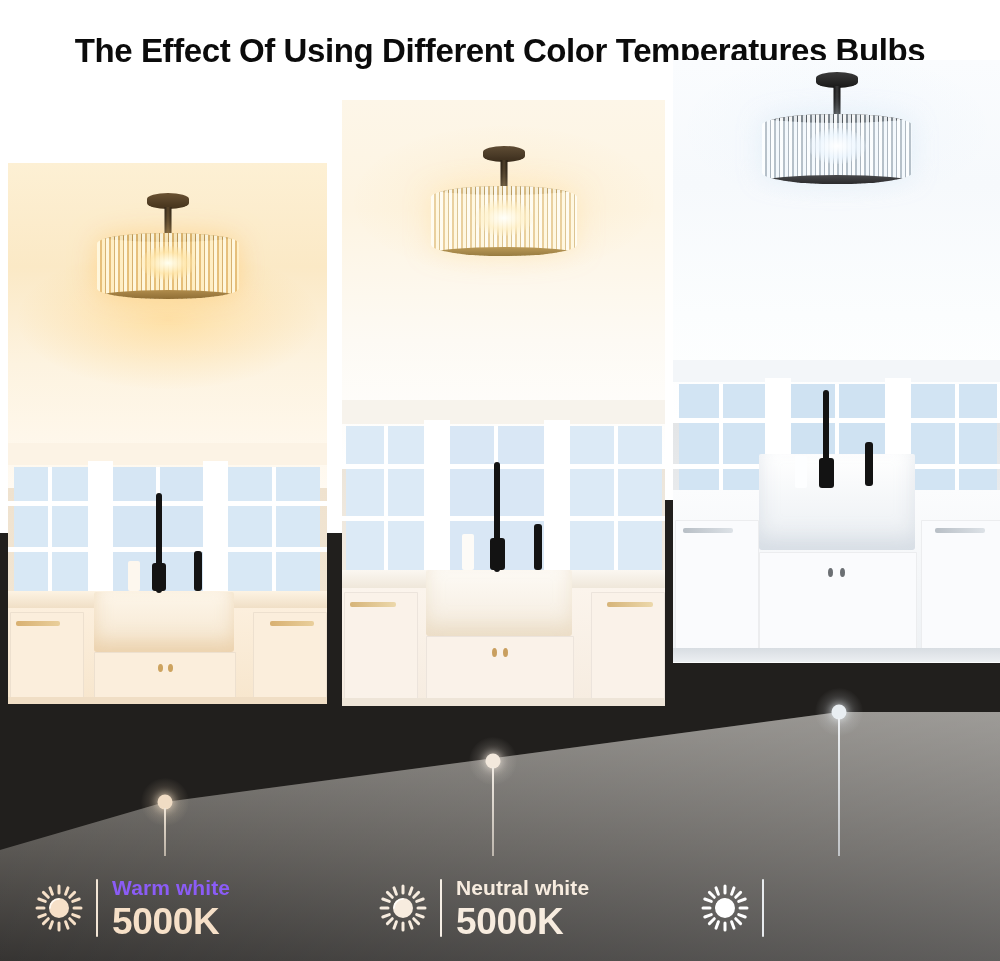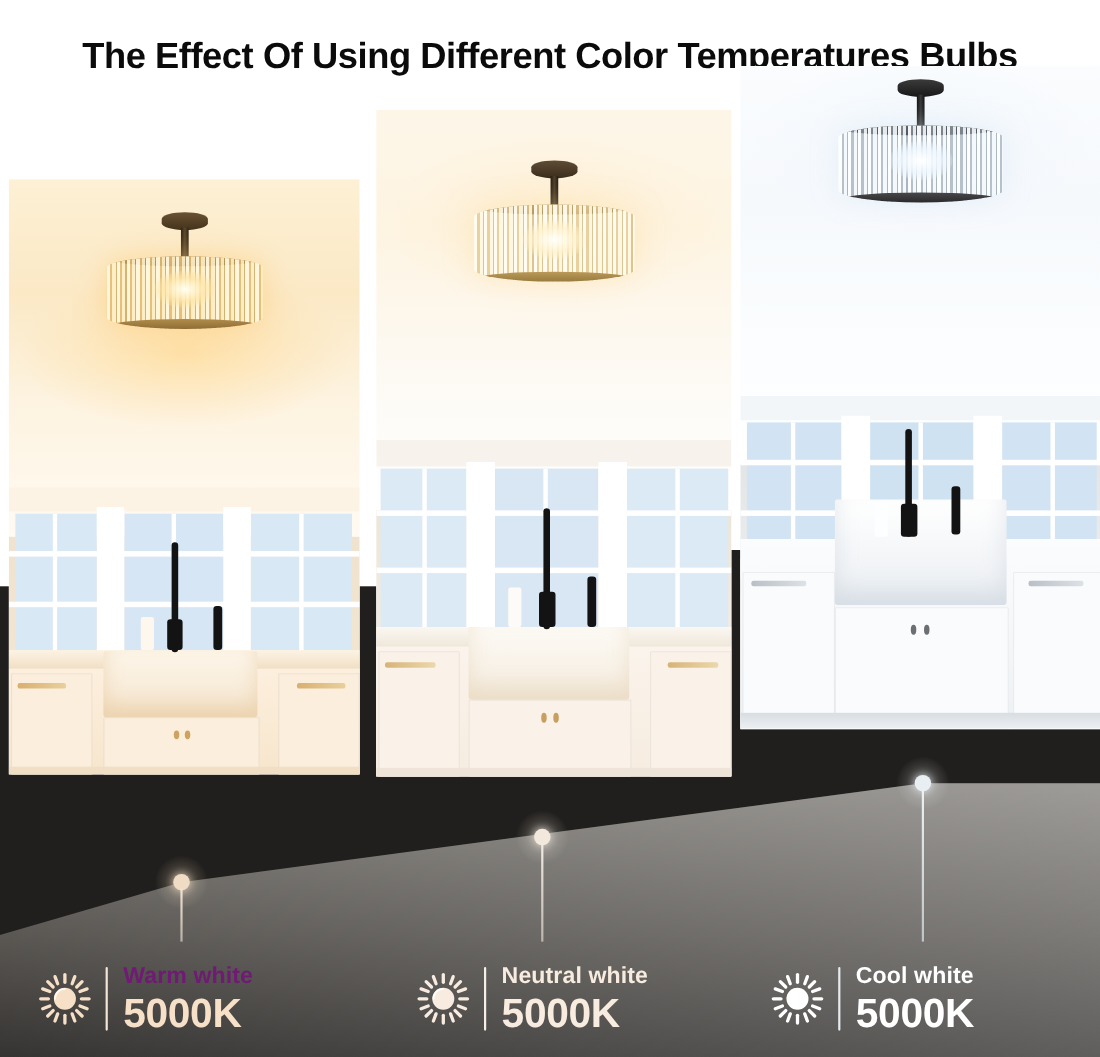--- a/index.html
+++ b/index.html
@@ -340,21 +340,21 @@
             <line x1="38.7" y1="18.4" x2="45.2" y2="16"></line>
             <line x1="4.8" y1="16" x2="11.3" y2="18.4"></line>
             <line x1="38.7" y1="31.6" x2="45.2" y2="34"></line>
             <line x1="16" y1="45.2" x2="18.4" y2="38.7"></line>
             <line x1="31.6" y1="11.3" x2="34" y2="4.8"></line>
           </g>
         </svg>
       </div>
       <div class="divider" style="background:#f3e6d6;"></div>
       <div class="labels">
-        <div class="lab-name" style="color:#701a75;">Warm white</div>
+        <div class="lab-name" style="color:#8b5cf6;">Warm white</div>
         <div class="lab-kelvin" style="color:#f6e0c8;">5000K</div>
       </div>
     </div>
 
     <div class="legend-item it2">
       <div class="sun">
         <svg viewBox="0 0 50 50" aria-hidden="true">
           <circle cx="25" cy="25" r="10" fill="#f7ecdf"></circle>
           <path d="M25 16 a9 9 0 0 0 -9 9" fill="none" stroke="#fffdfa" stroke-width="1.6" stroke-linecap="round"></path>
           <g stroke="#f7ecdf" stroke-width="3" stroke-linecap="round">
@@ -403,21 +403,17 @@
             <line x1="4.8" y1="34" x2="11.3" y2="31.6"></line>
             <line x1="38.7" y1="18.4" x2="45.2" y2="16"></line>
             <line x1="4.8" y1="16" x2="11.3" y2="18.4"></line>
             <line x1="38.7" y1="31.6" x2="45.2" y2="34"></line>
             <line x1="16" y1="45.2" x2="18.4" y2="38.7"></line>
             <line x1="31.6" y1="11.3" x2="34" y2="4.8"></line>
           </g>
         </svg>
       </div>
       <div class="divider" style="background:#e8ebee;"></div>
-      <div class="labels">
-        <div class="lab-name" style="color:#ffffff;">Cool white</div>
-        <div class="lab-kelvin" style="color:#ffffff;">5000K</div>
-      </div>
     </div>
 
   </div>
 
 </div>
 
 </body></html>

